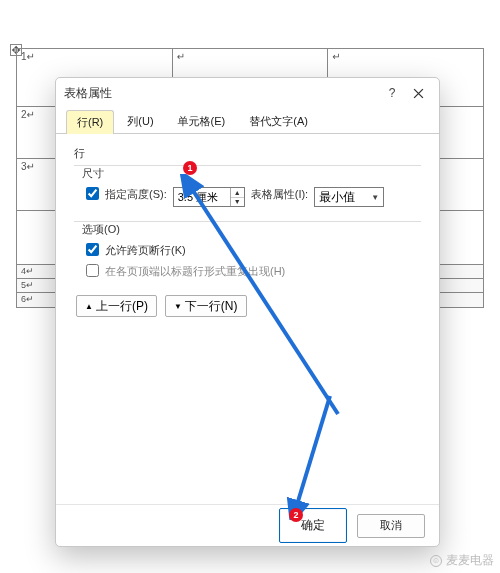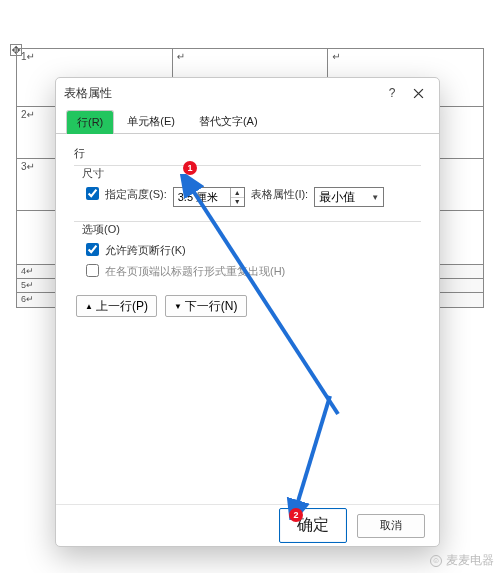--- a/index.html
+++ b/index.html
@@ -13,41 +13,41 @@
   .bg-table .rs { height: 14px; border-bottom: 1px solid #888; padding: 1px 4px; font-size: 9px; color: #555; background: #f8f8f8; }
   .bg-table .rs:last-child { border-bottom: none; }
   .handle { position: absolute; left: 10px; top: 44px; width: 12px; height: 12px; border: 1px solid #888; background: #fff; display: flex; align-items: center; justify-content: center; font-size: 11px; color: #555; line-height: 1; }
 
   .dialog { position: absolute; left: 55px; top: 77px; width: 385px; height: 470px; background: #fff; border: 1px solid #c8c8c8; border-radius: 5px; box-shadow: 0 10px 30px rgba(0,0,0,.25); display: flex; flex-direction: column; }
   .titlebar { height: 30px; display: flex; align-items: center; padding: 0 8px; }
   .titlebar .title { flex: 1; font-size: 12px; color: #333; font-weight: 400; }
   .titlebar .btn { width: 26px; height: 20px; display: flex; align-items: center; justify-content: center; color: #444; cursor: pointer; }
   .tabs { display: flex; gap: 2px; padding: 0 10px; border-bottom: 1px solid #ccc; height: 26px; align-items: flex-end; }
   .tab { height: 24px; padding: 0 10px; display: flex; align-items: center; border: 1px solid transparent; border-bottom: none; font-size: 11px; color: #222; cursor: pointer; border-radius: 3px 3px 0 0; }
-  .tab.active { border-color: #ccc; background: #22c55e; position: relative; top: 1px; }
+  .tab.active { border-color: #ccc; background: #fef9c3; position: relative; top: 1px; }
   .body { flex: 1; padding: 8px 18px 8px 18px; display: flex; flex-direction: column; overflow: hidden; }
   .section-label { font-size: 11px; color: #333; margin: 4px 0 2px 0; }
   .group { border-top: 1px solid #ddd; margin: 2px 0 6px 0; padding-left: 8px; }
   .group .gtitle { font-size: 11px; color: #333; margin-bottom: 6px; }
   .row { display: flex; align-items: flex-start; gap: 6px; margin-bottom: 6px; }
   .row.checkbox-row { margin-left: 4px; }
   input[type=checkbox] { width: 13px; height: 13px; accent-color: #0067c0; }
   .lbl { font-size: 11px; color: #333; }
   .spin { display: flex; align-items: center; border: 1px solid #7a7a7a; height: 20px; background: #fff; }
   .spin input { border: none; width: 56px; height: 18px; font-size: 11px; padding: 0 4px; outline: none; }
   .spin .arrows { width: 14px; height: 18px; border-left: 1px solid #aaa; display: flex; flex-direction: column; }
   .spin .arrows span { flex: 1; display: flex; align-items: center; justify-content: center; font-size: 7px; line-height: 1; color: #333; cursor: pointer; }
   .spin .arrows span:first-child { border-bottom: 1px solid #ccc; }
   .select { border: 1px solid #7a7a7a; height: 20px; width: 70px; display: flex; align-items: center; justify-content: space-between; padding: 0 4px; font-size: 11px; cursor: pointer; background: #fff; }
   .select .chev { font-size: 8px; color: #444; }
   .nav-row { display: flex; gap: 8px; margin-top: 4px; margin-left: 2px; }
   .nav-btn { border: 1px solid #adadad; background: #fdfdfd; height: 22px; padding: 0 8px; display: flex; align-items: center; gap: 3px; font-size: 11px; cursor: pointer; border-radius: 2px; }
   .nav-btn .tri { font-size: 8px; }
   .footer { height: 42px; border-top: 1px solid #e5e5e5; display: flex; align-items: center; justify-content: flex-end; gap: 10px; padding: 0 14px; }
-  .btn-primary { height: 35px; min-width: 68px; border: 1px solid #0067c0; background: #fff; color: #222; font-size: 16px; cursor: pointer; border-radius: 2px; box-shadow: inset 0 0 0 1px rgba(0,103,192,.05); }
+  .btn-primary { height: 35px; min-width: 68px; border: 1px solid #0067c0; background: #fff; color: #222; font-size: 12px; cursor: pointer; border-radius: 2px; box-shadow: inset 0 0 0 1px rgba(0,103,192,.05); }
   .btn-secondary { height: 24px; min-width: 68px; border: 1px solid #adadad; background: #fdfdfd; color: #222; font-size: 11px; cursor: pointer; border-radius: 2px; }
 
   .badge { position: absolute; width: 14px; height: 14px; border-radius: 50%; background: #e81123; color: #fff; font-size: 9px; display: flex; align-items: center; justify-content: center; font-weight: bold; z-index: 5; }
   .arrow-svg { position: absolute; pointer-events: none; z-index: 4; }
 
   .watermark { position: absolute; right: 6px; bottom: 4px; font-size: 10px; color: #bbb; display: flex; align-items: center; gap: 4px; }
   .watermark .logo { width: 12px; height: 12px; border: 1px solid #bbb; border-radius: 50%; display: flex; align-items: center; justify-content: center; font-size: 8px; }
 </style>
 </head>
 <body>
@@ -72,20 +72,21 @@
     <div class="title">表格属性</div>
     <div class="btn">?</div>
     <div class="btn">
       <svg width="11" height="11" viewBox="0 0 10 10">
           <path d="M1 1 L9 9 M9 1 L1 9" stroke="#333" stroke-width="1.2"></path>
         </svg>
     </div>
   </div>
   <div class="tabs">
     <div class="tab active">行(R)</div>
+    <div class="tab">列(U)</div>
     <div class="tab">单元格(E)</div>
     <div class="tab">替代文字(A)</div>
   </div>
   <div class="body">
     <div class="section-label">行</div>
 
     <div class="group" style="position:relative;">
       <div class="gtitle">尺寸</div>
       <div class="row checkbox-row">
         <input type="checkbox" checked="" style="">

